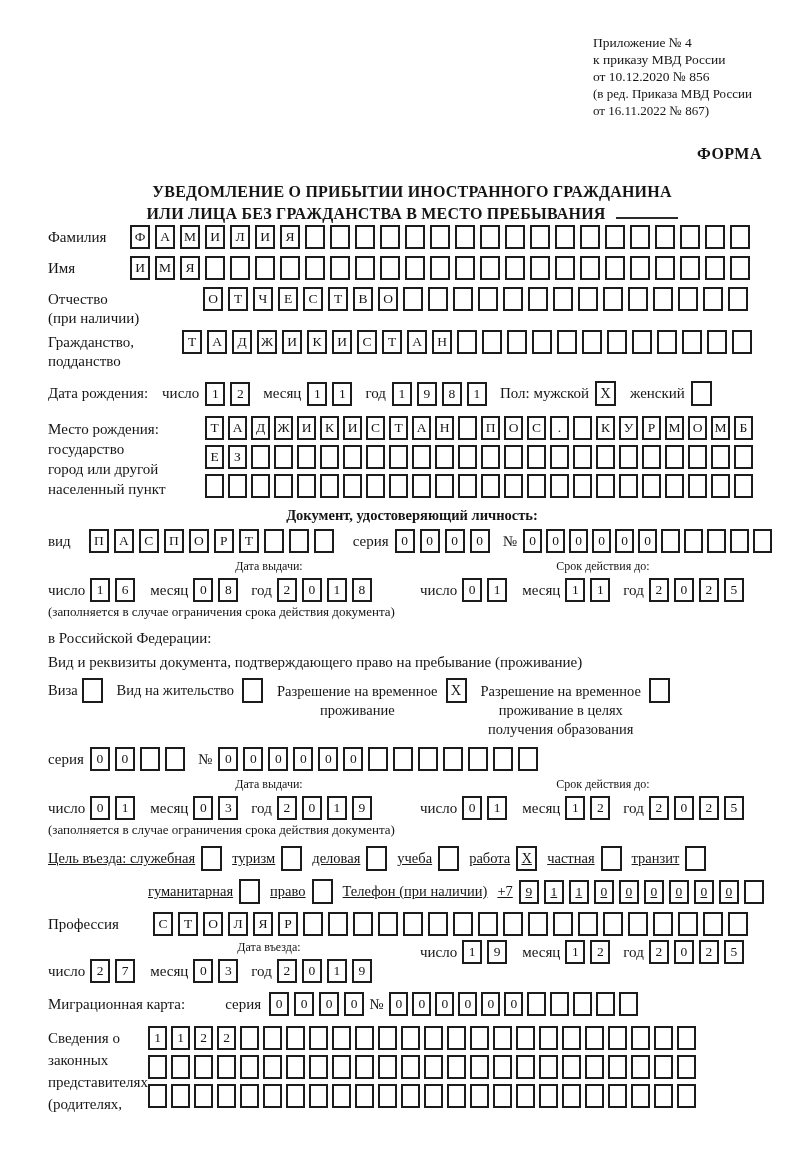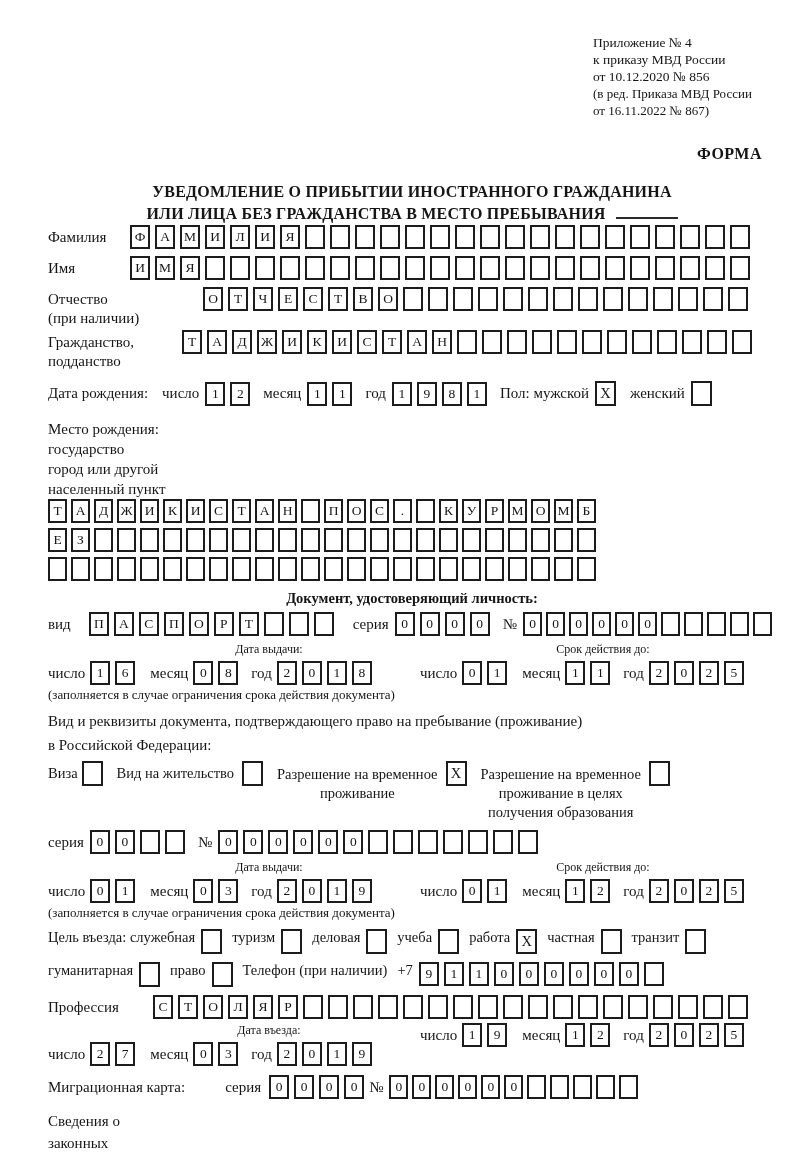--- a/index.html
+++ b/index.html
@@ -27,21 +27,21 @@
   .tight .cell{width:19px;margin-right:4px;}
   .cb{box-sizing:border-box;flex:0 0 auto;display:inline-flex;width:21px;height:25px;border:2px solid #1c1c1c;
       align-items:center;justify-content:center;font-size:14.5px;background:#fff;}
 
   
   .inlinerow{display:flex;align-items:center;font-size:15px;margin:10px 0 10px 0;}
   .inlinerow .lab{margin-right:6px;}
   .ml8{margin-left:8px;}.ml10{margin-left:10px;}.ml14{margin-left:14px;}.ml18{margin-left:18px;}
 
   
-  .multirow{display:flex;align-items:flex-start;margin-bottom:4px;font-size:15px;flex-direction:column;}
+  .multirow{display:flex;align-items:flex-start;margin-bottom:4px;font-size:15px;}
   .mlabel{flex:0 0 auto;line-height:20px;padding-top:3px;}
   .mrows .cells{margin-bottom:5px;}
 
   
   .dochead{text-align:center;font-weight:bold;font-size:14.5px;margin:2px 0 5px 0;}
 
   
   .dp{display:flex;font-size:15px;margin-top:4px;}
   .dp-left{width:372px;flex:0 0 auto;}
   .dp-right{flex:1 1 auto;}
@@ -53,24 +53,24 @@
   .dp-note{font-size:13px;margin-top:2px;padding-right:2px;}
 
   .intro{font-size:15px;line-height:24px;margin-top:6px;}
 
   
   .optrow{display:flex;align-items:flex-start;font-size:14.5px;margin-top:4px;margin-bottom:8px;}
   .optrow .olab{padding-top:4px;}
   .optrow .center{text-align:center;line-height:19px;padding-top:4px;}
   .optrow .cb{margin-left:8px;}
 
-  .purposerow{display:flex;align-items:flex-start;font-size:14.5px;margin-bottom:8px;}
+  .purposerow{display:flex;align-items:center;font-size:14.5px;margin-bottom:8px;text-decoration:underline;}
   .purposerow .cb{margin-left:6px;}
   .purposerow .plab{margin-left:10px;}
-  .indent100{}
+  .indent100{margin-left:100px;}
 
   .migrow{display:flex;align-items:center;font-size:15px;margin:9px 0 8px 0;}
 </style>
 </head>
 <body>
 
 <div class="page">
 
   <div class="appendix">
     <div>Приложение № 4</div>
@@ -409,22 +409,22 @@
             <span class="cell">0</span>
             <span class="cell">2</span>
             <span class="cell">5</span>
           </span>
       </div>
     </div>
   </div>
   <div class="dp-note">(заполняется в случае ограничения срока действия документа)</div>
 
   <div class="intro">
+    <div>в Российской Федерации:</div>
     <div>Вид и реквизиты документа, подтверждающего право на пребывание (проживание)</div>
-    <div>в Российской Федерации:</div>
   </div>
 
   <div class="optrow">
     <span class="olab">Виза</span>
     <span class="cb" style="margin-left:4px;"></span>
     <span class="olab ml14">Вид на жительство</span>
     <span class="cb ml14"></span>
     <span class="center ml14">
       <span>Разрешение на временное</span><br>
       <span>проживание</span>

